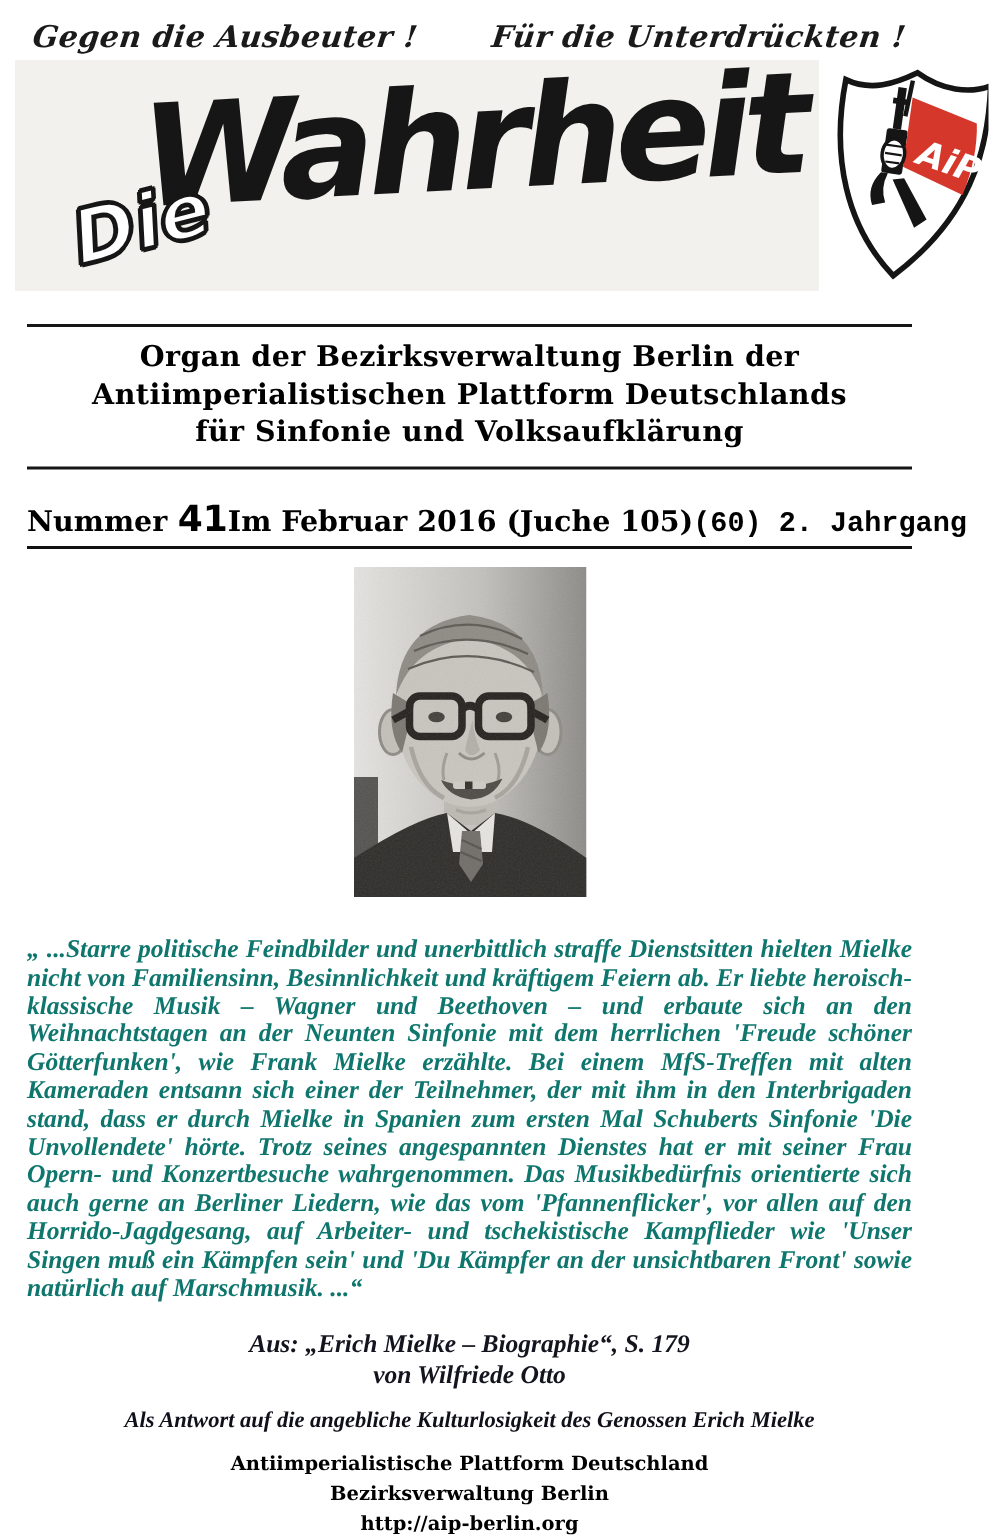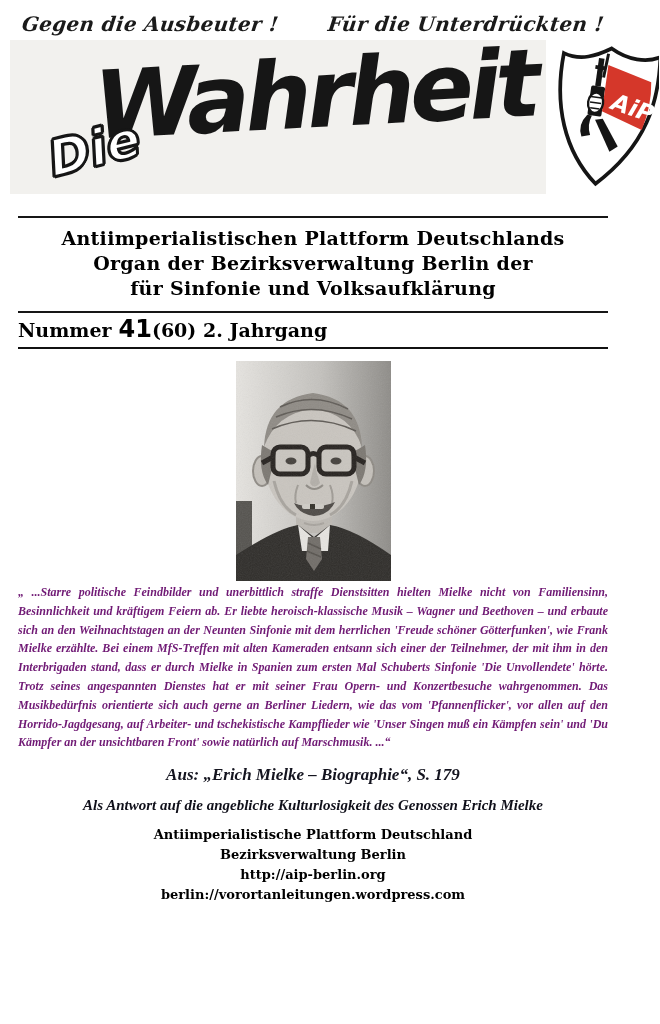--- a/index.html
+++ b/index.html
@@ -29,32 +29,32 @@
 
   
   .col { width:590px; margin-left:18px; }
   .rule { height:0; border-top:2px solid #161616; }
   .rule-1 { margin-top:22px; }
   .rule-2 { margin-top:10px; }
 
   .organ { margin-top:8px; text-align:center; font-weight:bold;
            font-size:19px; line-height:25px; letter-spacing:0.3px; color:#000; }
 
-  .issue-row { display:flex; align-items:baseline; padding:2px 0 4px;
+  .issue-row { display:flex; align-items:baseline; padding:19px 0 4px;
                border-bottom:2.5px solid #111; font-weight:bold; font-size:19px; color:#000; }
   .issue-left { white-space:nowrap; }
   .issue-number { font-family:"DejaVu Sans", sans-serif; font-size:24px; margin-left:7px; }
   .issue-date { flex:1; text-align:center; white-space:nowrap; }
-  .issue-volume { white-space:nowrap; }
+  .issue-volume { white-space:nowrap;font-family:Liberation Mono, monospace; }
 
   .portrait { display:block; margin:12px auto 0; }
 
-  .quote { margin-top:2px; text-align:justify;
+  .quote { margin-top:26px; text-align:justify;
            font-family:"Liberation Serif", serif; font-weight:bold; font-style:italic;
-           font-size:12px; line-height:18.8px; color:#701a75; }
+           font-size:17px; line-height:18.8px; color:#0f766e; }
 
   .source { margin-top:11px; text-align:center;
             font-family:"Liberation Serif", serif; font-weight:bold; font-style:italic;
             font-size:17px; line-height:21px; color:#14141f; }
 
   .reply { margin-top:12px; text-align:center;
            font-family:"Liberation Serif", serif; font-weight:bold; font-style:italic;
            font-size:15px; color:#10101a; }
 
   .footer { margin-top:11px; text-align:center; font-weight:bold;
@@ -91,31 +91,32 @@
         <path d="M44 60 h12 M44 66 h12 M45 72 h10" stroke="#151515" stroke-width="1.6" fill="none"></path>
       </g>
     </svg>
   </div>
 </div>
 
 <div class="col">
   <div class="rule rule-1"></div>
 
   <div class="organ">
+    <div>Organ der Bezirksverwaltung Berlin der</div>
     <div>Antiimperialistischen Plattform Deutschlands</div>
-    <div>Organ der Bezirksverwaltung Berlin der</div>
     <div>für Sinfonie und Volksaufklärung</div>
   </div>
 
   <div class="rule rule-2"></div>
 
   <div class="issue-row">
     <span class="issue-left">
       <span>Nummer</span><span class="issue-number">41</span>
     </span>
+    <span class="issue-date">Im Februar 2016 (Juche 105)</span>
     <span class="issue-volume">(60) 2. Jahrgang</span>
   </div>
 
   <svg class="portrait" width="155" height="220" viewBox="0 0 155 220" aria-hidden="true">
     <defs>
       <linearGradient id="pbg" x1="0" y1="0" x2="1" y2="0">
         <stop offset="0" stop-color="#e6e4e0"></stop>
         <stop offset="0.55" stop-color="#c3c1bd"></stop>
         <stop offset="1" stop-color="#8e8c88"></stop>
       </linearGradient>
@@ -155,20 +156,21 @@
     <polygon points="62,164 78,178 94,164 92,190 66,190" fill="#e6e4e0"></polygon>
     <polygon points="72,176 84,176 86,198 78,210 70,198" fill="#716d68"></polygon>
     <path d="M72 182 l13 6 M71 190 l14 6" stroke="#57534e" stroke-width="1.5"></path>
     <rect width="155" height="220" filter="url(#pgrain)" opacity="0.12"></rect>
   </svg>
 
   <p class="quote">„ ...Starre politische Feindbilder und unerbittlich straffe Dienstsitten hielten Mielke nicht von Familiensinn, Besinnlichkeit und kräftigem Feiern ab. Er liebte heroisch-klassische Musik – Wagner und Beethoven – und erbaute sich an den Weihnachtstagen an der Neunten Sinfonie mit dem herrlichen 'Freude schöner Götterfunken', wie Frank Mielke erzählte. Bei einem MfS-Treffen mit alten Kameraden entsann sich einer der Teilnehmer, der mit ihm in den Interbrigaden stand, dass er durch Mielke in Spanien zum ersten Mal Schuberts Sinfonie 'Die Unvollendete' hörte. Trotz seines angespannten Dienstes hat er mit seiner Frau Opern- und Konzertbesuche wahrgenommen. Das Musikbedürfnis orientierte sich auch gerne an Berliner Liedern, wie das vom 'Pfannenflicker', vor allen auf den Horrido-Jagdgesang, auf Arbeiter- und tschekistische Kampflieder wie 'Unser Singen muß ein Kämpfen sein' und 'Du Kämpfer an der unsichtbaren Front' sowie natürlich auf Marschmusik. ...“</p>
 
   <div class="source">
     <div>Aus: „Erich Mielke – Biographie“, S. 179</div>
+    <div>von Wilfriede Otto</div>
   </div>
 
   <div class="reply">Als Antwort auf die angebliche Kulturlosigkeit des Genossen Erich Mielke</div>
 
   <div class="footer">
     <div>Antiimperialistische Plattform Deutschland</div>
     <div>Bezirksverwaltung Berlin</div>
     <div>http://aip-berlin.org</div>
     <div>berlin://vorortanleitungen.wordpress.com</div>
   </div>

